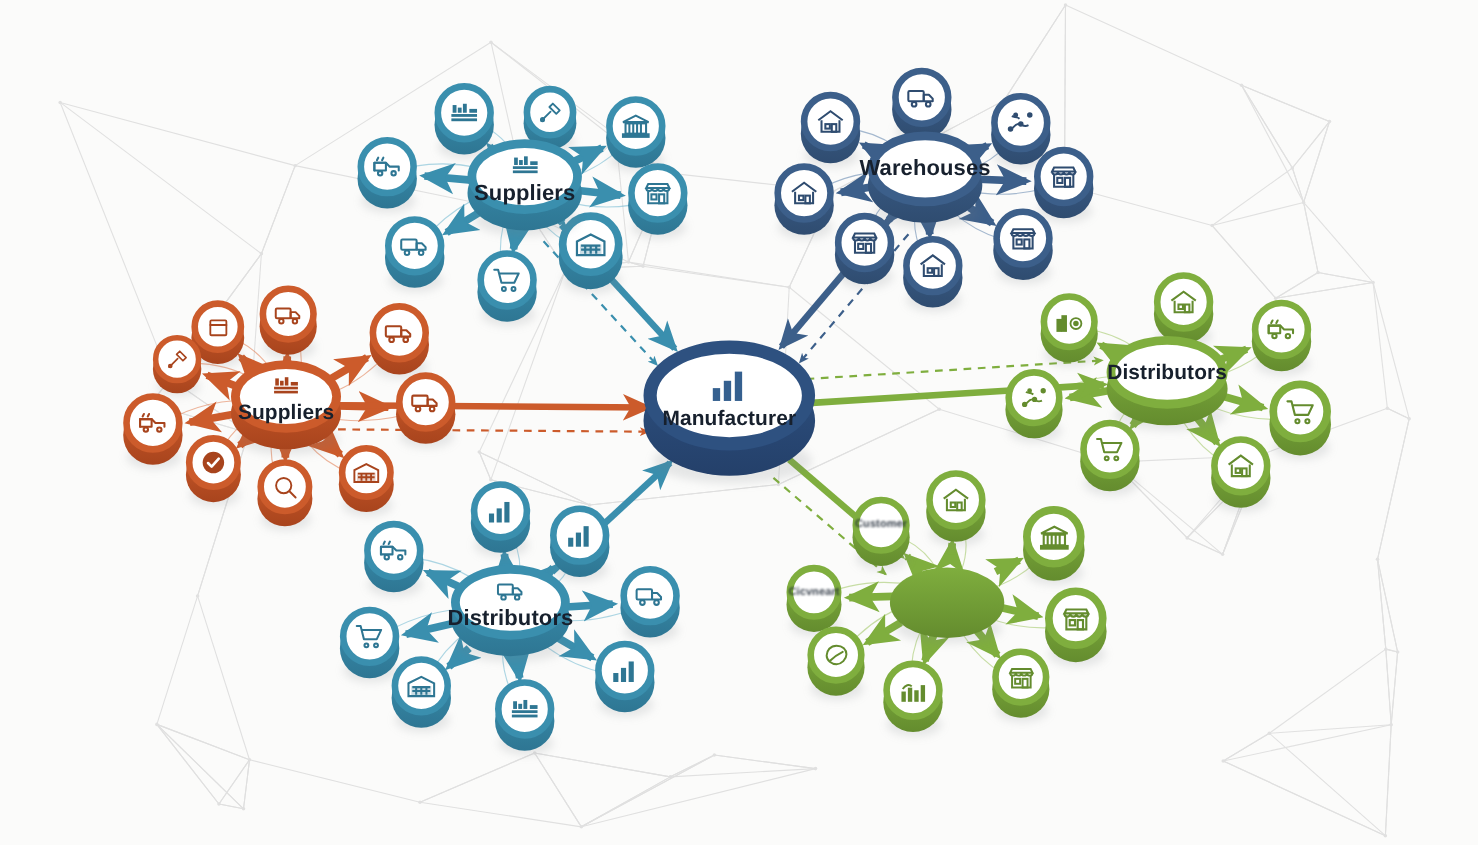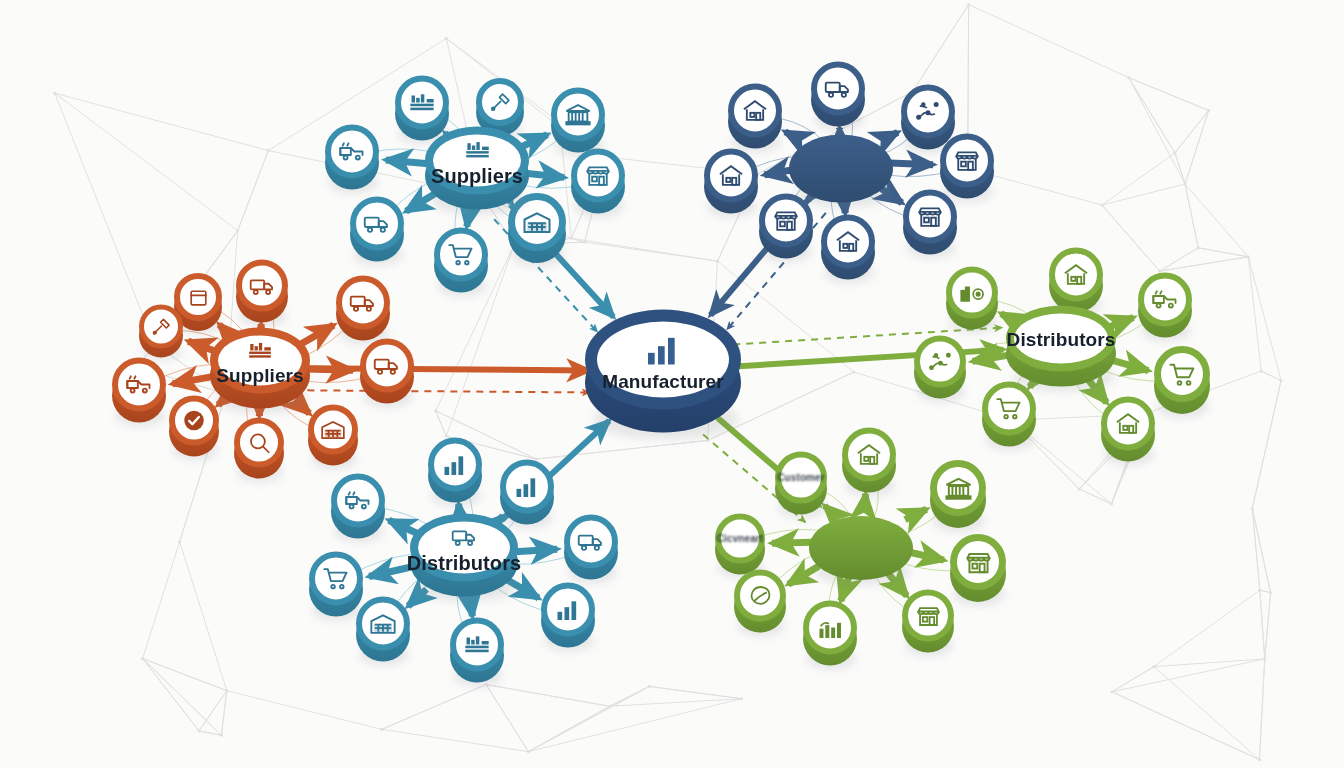--- a/index.html
+++ b/index.html
@@ -1188,20 +1188,23 @@
               </svg>
             </span>
             <div class="lbl" style="font-size: 20px; margin-top: 2px;">Suppliers</div>
           </div>
         </div>
       </div>
       <div class="node hub" style="left: 841px; top: 161px; z-index: 5;">
         <div class="puck" style="width: 104px; height: 83px;">
           <div class="shadow"></div>
           <div class="rim" style="height: 68px; background: linear-gradient(rgb(60, 95, 138) 0%, rgb(47, 76, 112) 100%);"></div>
+          <div class="top" style="height: 68px; border: 8px solid rgb(60, 95, 138);">
+            <div class="lbl" style="font-size: 20px;">Warehouses</div>
+          </div>
         </div>
       </div>
       <div class="node hub" style="left: 260px; top: 368px; z-index: 5;">
         <div class="puck" style="width: 100px; height: 81px;">
           <div class="shadow"></div>
           <div class="rim" style="height: 66px; background: linear-gradient(rgb(204, 91, 43) 0%, rgb(168, 68, 29) 100%);"></div>
           <div class="top" style="height: 66px; border: 8px solid rgb(204, 91, 43);">
             <span>
               <svg class="ico" width="26" height="26" viewBox="0 0 24 24">
         <rect x="3" y="6" width="3" height="6" fill="#a8441d"></rect>

